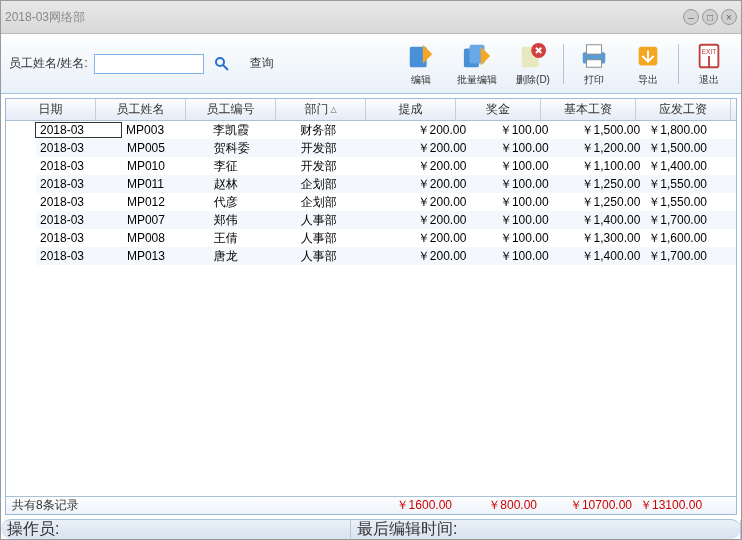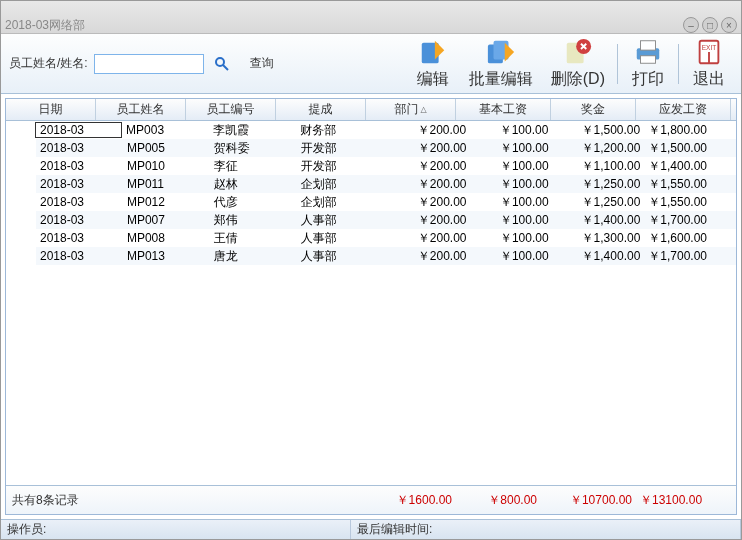--- a/index.html
+++ b/index.html
@@ -1,46 +1,46 @@
 <!DOCTYPE html>
 <html><head>
 <meta charset="utf-8">
 <style>
 * { margin: 0; padding: 0; box-sizing: border-box; }
 body { font-family: "Microsoft YaHei", SimSun, sans-serif; font-size: 12px; background: #f0f0f0; width: 742px; height: 540px; overflow: hidden; }
 .window { width: 742px; height: 540px; border: 1px solid #999; background: #fff; display: flex; flex-direction: column; }
-.titlebar { height: 20px; background: linear-gradient(#e8e8e8, #d8d8d8); display: flex; align-items: flex-start; padding: 16px 4px; border-bottom: 1px solid #bbb; }
+.titlebar { height: 20px; background: linear-gradient(#e8e8e8, #d8d8d8); display: flex; align-items: center; padding: 16px 4px; border-bottom: 1px solid #bbb; }
 .titlebar .title { color: #888; font-size: 12px; flex: 1; }
 .titlebar .winbtns { display: flex; gap: 3px; }
 .winbtn { width: 16px; height: 16px; border-radius: 50%; background: #d0d0d0; border: 1px solid #999; display: flex; align-items: center; justify-content: center; font-size: 10px; color: #666; cursor: pointer; }
 .toolbar { height: 60px; background: linear-gradient(#fdfefe, #e8f0f8); border-bottom: 1px solid #a8c0d8; display: flex; align-items: center; padding: 0 8px; gap: 6px; }
 .search-label { color: #333; }
 .search-input { width: 110px; height: 20px; border: 1px solid #7eb4ea; padding: 0 4px; }
 .search-btn { display: flex; align-items: center; gap: 20px; cursor: pointer; color: #333; padding: 2px 4px; }
 .search-btn svg { width: 16px; height: 16px; }
 .tbgap { flex: 1; }
 .tbtn { display: flex; flex-direction: column; align-items: center; gap: 2px; cursor: pointer; padding: 2px 6px; min-width: 48px; }
 .tbtn svg { width: 30px; height: 30px; }
-.tbtn span { font-size: 16px; color: #333; white-space: nowrap; }
+.tbtn span { font-size: 10px; color: #333; white-space: nowrap; }
 .tsep { width: 1px; height: 40px; background: #b0c4d8; }
 .tablewrap { flex: 1; border: 1px solid #9db8d8; margin: 4px; display: flex; flex-direction: column; overflow: hidden; }
 .thead { display: flex; background: linear-gradient(#fdfdfd, #e4ecf6); border-bottom: 1px solid #a8c0d8; height: 22px; }
 .th { border-right: 1px solid #c0d0e0; display: flex; align-items: center; justify-content: center; font-size: 12px; color: #333; position: relative; cursor: pointer; }
 .th .sort { font-size: 8px; margin-left: 2px; color: #666; }
 .tbody { flex: 1; overflow-y: auto; background: #fff; }
 .tr { display: flex; height: 18px; align-items: center; margin-left: 30px; }
 .tr:nth-child(even) { background: #f4f8fc; }
 .td { font-size: 12px; padding: 0 4px; overflow: hidden; white-space: nowrap; }
 .c0 { width: 90px; } .c1 { width: 90px; } .c2 { width: 90px; } .c3 { width: 90px; } .c4 { width: 90px; text-align: right; } .c5 { width: 85px; text-align: right; } .c6 { width: 95px; text-align: right; } .c7 { width: 95px; }
 .th.c4, .th.c5, .th.c6, .th.c7 { justify-content: center; }
 .sel { border: 1px solid #333; margin: -1px 0 -1px -1px; }
-.tfoot { display: flex; height: 29px; border-top: 1px solid #a8c0d8; background: linear-gradient(#fdfdfd, #eef4fa); align-items: center; }
+.tfoot { display: flex; height: 18px; border-top: 1px solid #a8c0d8; background: linear-gradient(#fdfdfd, #eef4fa); align-items: center; }
 .tfoot .td { color: #c00; }
 .tfoot .lbl { color: #333; padding-left: 6px; }
-.statusbar { height: 20px; background: linear-gradient(#eaf0f8, #d8e4f0); border-top: 1px solid #a8c0d8; display: flex; align-items: center; font-size: 12px; color: #333; }
+.statusbar { height: 20px; background: linear-gradient(#eaf0f8, #d8e4f0); border-top: 1px solid #a8c0d8; display: flex; align-items: center; font-size: 16px; color: #333; border-radius: 10px; }
 .statusbar .sb { padding: 0 6px; border-right: 1px solid #b8c8dc; height: 100%; display: flex; align-items: center; }
 .sb1 { width: 350px; } .sb2 { flex: 1; }
 </style>
 </head>
 <body>
 
 <div class="window">
   <div class="titlebar">
     <span class="title">2018-03网络部</span>
     <div class="winbtns">
@@ -86,20 +86,27 @@
     </div>
     <div class="tsep"></div>
     <div class="tbtn">
       <svg viewBox="0 0 32 32">
           <rect x="4" y="12" width="24" height="12" fill="#5a9bd5" rx="2"></rect>
           <rect x="8" y="4" width="16" height="10" fill="#fff" stroke="#888"></rect>
           <rect x="8" y="20" width="16" height="8" fill="#fff" stroke="#888"></rect>
         </svg>
       <span>打印</span>
     </div>
+    <div class="tbtn">
+      <svg viewBox="0 0 32 32">
+          <rect x="6" y="6" width="20" height="20" fill="#f5a623" rx="3"></rect>
+          <path d="M16 10 L16 22 M10 16 L16 22 L22 16" fill="none" stroke="#fff" stroke-width="2"></path>
+        </svg>
+      <span>导出</span>
+    </div>
     <div class="tsep"></div>
     <div class="tbtn">
       <svg viewBox="0 0 32 32">
           <rect x="6" y="4" width="20" height="24" fill="#fff" stroke="#c04040" stroke-width="2" rx="2"></rect>
           <text x="16" y="14" font-size="7" fill="#c04040" text-anchor="middle">EXIT</text>
           <path d="M16 16 L16 28" stroke="#c04040" stroke-width="2"></path>
         </svg>
       <span>退出</span>
     </div>
   </div>
@@ -108,32 +115,32 @@
     <div class="thead">
       <div class="th c0">
           <span>日期</span>
         </div>
       <div class="th c2">
           <span>员工姓名</span>
         </div>
       <div class="th c1">
           <span>员工编号</span>
         </div>
-      <div class="th c4">
-          <span>提成</span>
-        </div>
       <div class="th c3">
           <span>部门</span>
           <span class="sort">△</span>
         </div>
+      <div class="th c4">
+          <span>提成</span>
+        </div>
+      <div class="th c5">
+          <span>奖金</span>
+        </div>
       <div class="th c6">
           <span>基本工资</span>
-        </div>
-      <div class="th c5">
-          <span>奖金</span>
         </div>
       <div class="th c7">
           <span>应发工资</span>
         </div>
     </div>
     <div class="tbody" id="tbody">
         <div class="tr">
           <div class="td c0 sel">2018-03</div>
           <div class="td c1">MP003</div>
           <div class="td c2">李凯霞</div>

